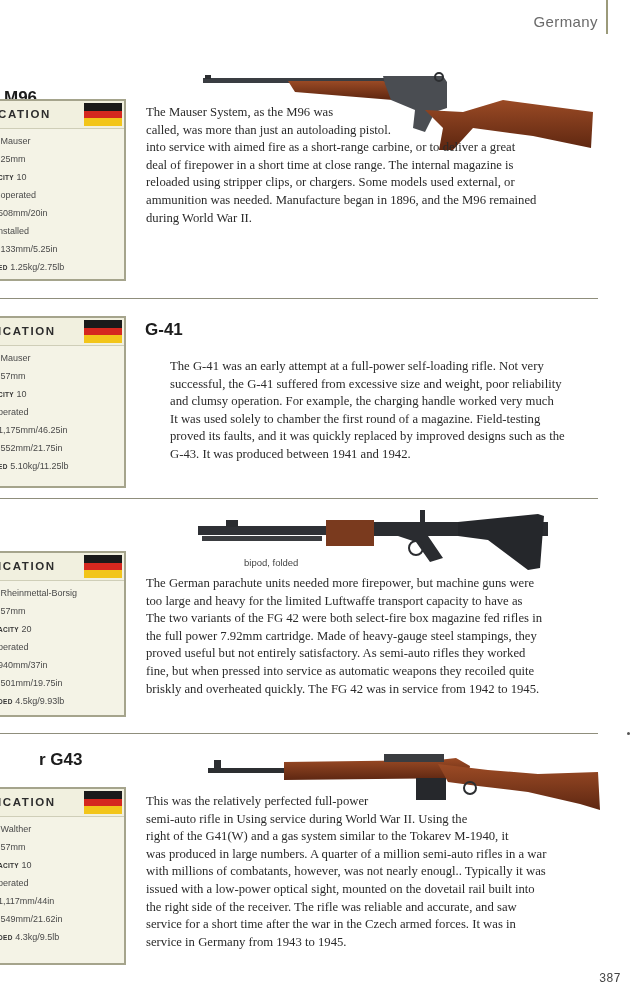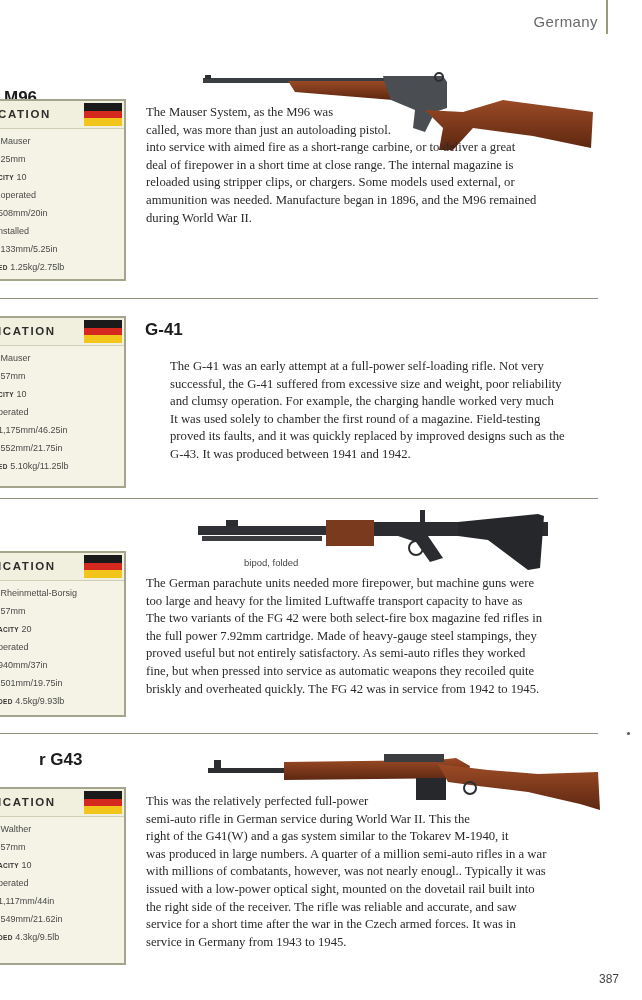--- a/index.html
+++ b/index.html
@@ -56,21 +56,21 @@
     }
 
     .gun { position: absolute; }
     .caption {
       position: absolute; font-family: "Liberation Sans", "DejaVu Sans", sans-serif;
       font-size: 9.5px; color: #444;
     }
 
     .folio {
       position: absolute; top: 972px; left: 599px;
-      font-family: Liberation Sans, sans-serif;
+      font-family: Liberation Mono, monospace;
       font-size: 12px; color: #444;
     }
     .speck { position: absolute; width: 3px; height: 3px; border-radius: 50%; background: #555; }
   </style>
 </head>
 <body>
 
 <div class="running-head">Germany</div>
 <div class="running-head-rule"></div>
 
@@ -236,21 +236,21 @@
     <div class="spec-row"><b>ACITY</b> <span>10</span></div>
     <div class="spec-row"><span>perated</span></div>
     <div class="spec-row"><span>1,117mm/44in</span></div>
     <div class="spec-row">&nbsp;<span>549mm/21.62in</span></div>
     <div class="spec-row"><b>DED</b> <span>4.3kg/9.5lb</span></div>
   </div>
 </div>
 
 <div class="body-text" style="top:793px;">
   <span class="line">This was the relatively perfected full-power</span>
-  <span class="line">semi-auto rifle in German service during World War II. This the</span>
+  <span class="line">semi-auto rifle in Using service during World War II. Using the</span>
   <span class="line">right of the G41(W) and a gas system similar to the Tokarev M-1940, it</span>
   <span class="line">was produced in large numbers. A quarter of a million semi-auto rifles in a war</span>
   <span class="line">with millions of combatants, however, was not nearly enougl.. Typically it was</span>
   <span class="line">issued with a low-power optical sight, mounted on the dovetail rail built into</span>
   <span class="line">the right side of the receiver. The rifle was reliable and accurate, and saw</span>
   <span class="line">service for a short time after the war in the Czech armed forces. It was in</span>
   <span class="line">service in Germany from 1943 to 1945.</span>
 </div>
 
 <div class="folio">387</div>

